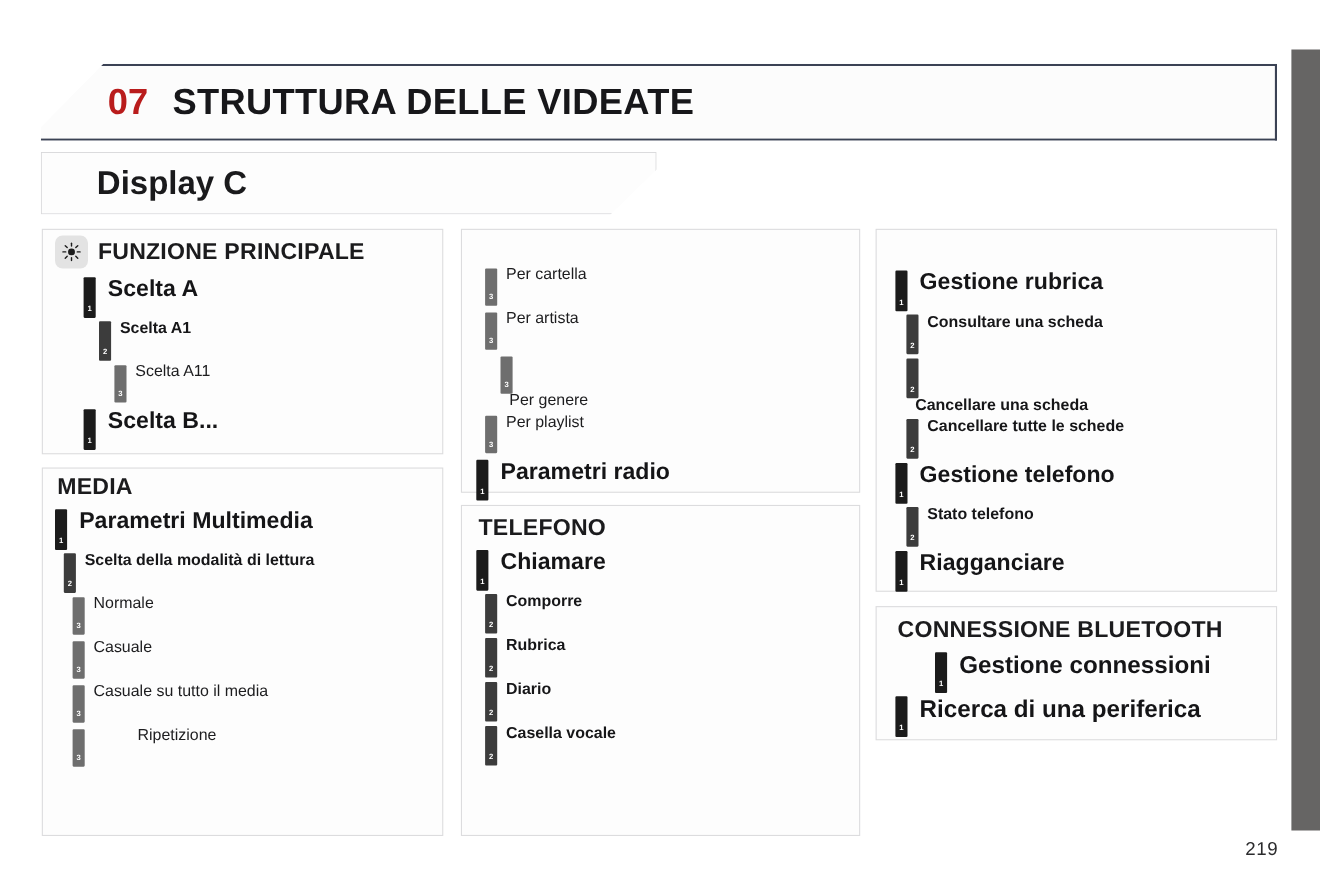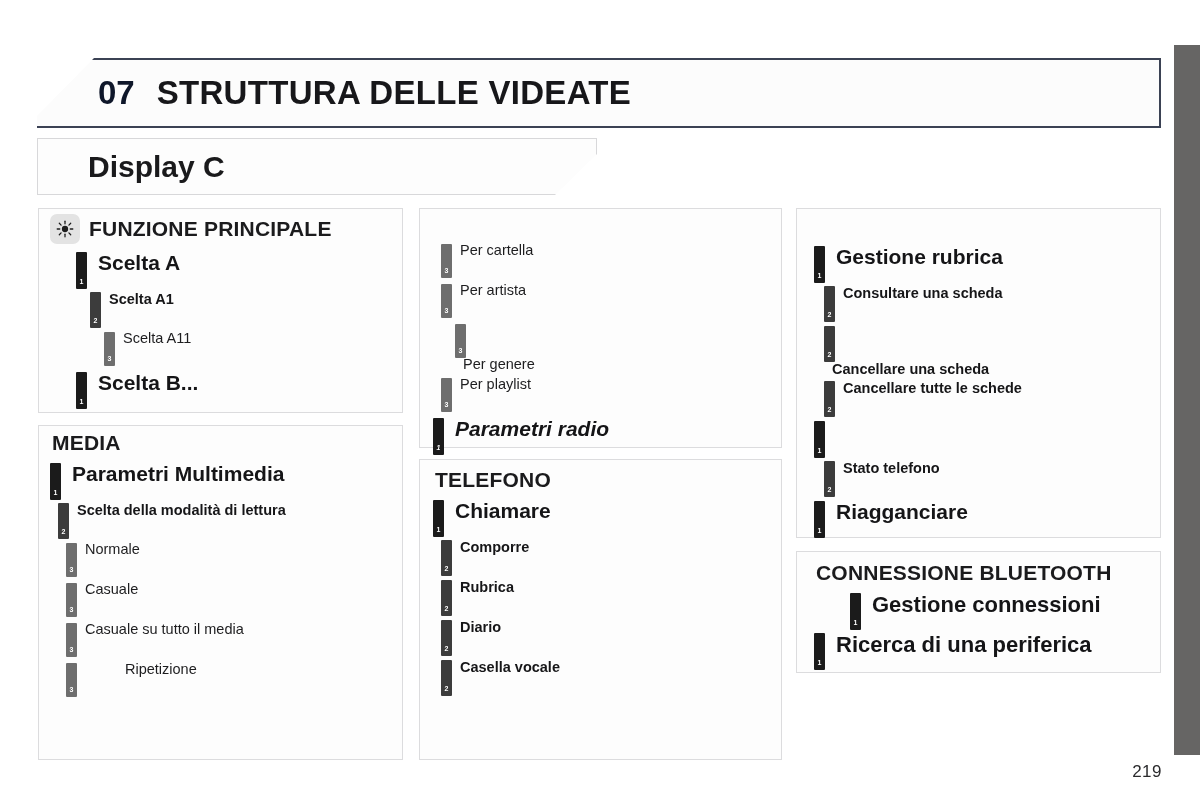--- a/index.html
+++ b/index.html
@@ -50,21 +50,21 @@
     height: 70px;
     display: flex;
     align-items: center;
     padding-left: 61px;
     box-sizing: border-box;
   }
   .chapter-num {
     font-size: 33px;
     font-weight: bold;
     letter-spacing: 0px;
-    color: #0f172a;
+    color: #b91c1c;
   }
   .chapter-title {
     font-size: 33px;
     font-weight: bold;
     margin-left: 22px;
     color: #17171a;
     letter-spacing: 0.3px;
   }
 
   
@@ -289,21 +289,21 @@
       <span class="label">Per artista</span>
     </div>
     <div class="row lv3" style="margin-bottom: 6px; margin-left: 36px; flex-direction: column;">
       <span class="bar">3</span>
       <span class="label">Per genere</span>
     </div>
     <div class="row lv3" style="margin-bottom: 6px; margin-left: 22px;">
       <span class="bar">3</span>
       <span class="label">Per playlist</span>
     </div>
-    <div class="row lv1" style="margin-bottom: 3px; margin-left: 14px; font-style: italic;">
+    <div class="row lv1" style="margin-bottom: 3px; margin-left: 14px;">
       <span class="bar">1</span>
       <span class="label">Parametri radio</span>
     </div>
   </div>
 <div class="tree" id="t-c2b" style="left:419px; top:468px; width:363px;">
     <div class="section-head" style="margin-left: 16px; margin-bottom: 8px;">
       <span>TELEFONO</span>
     </div>
     <div class="row lv1" style="margin-bottom: 3px; margin-left: 14px;">
       <span class="bar">1</span>
@@ -338,20 +338,21 @@
     <div class="row lv2" style="margin-bottom: 4px; margin-left: 28px; flex-direction: column;">
       <span class="bar">2</span>
       <span class="label">Cancellare una scheda</span>
     </div>
     <div class="row lv2" style="margin-bottom: 4px; margin-left: 28px;">
       <span class="bar">2</span>
       <span class="label">Cancellare tutte le schede</span>
     </div>
     <div class="row lv1" style="margin-bottom: 3px; margin-left: 18px;">
       <span class="bar">1</span>
+      <span class="label">Gestione telefono</span>
     </div>
     <div class="row lv2" style="margin-bottom: 4px; margin-left: 28px;">
       <span class="bar">2</span>
       <span class="label">Stato telefono</span>
     </div>
     <div class="row lv1" style="margin-bottom: 3px; margin-left: 18px;">
       <span class="bar">1</span>
       <span class="label">Riagganciare</span>
     </div>
   </div>

